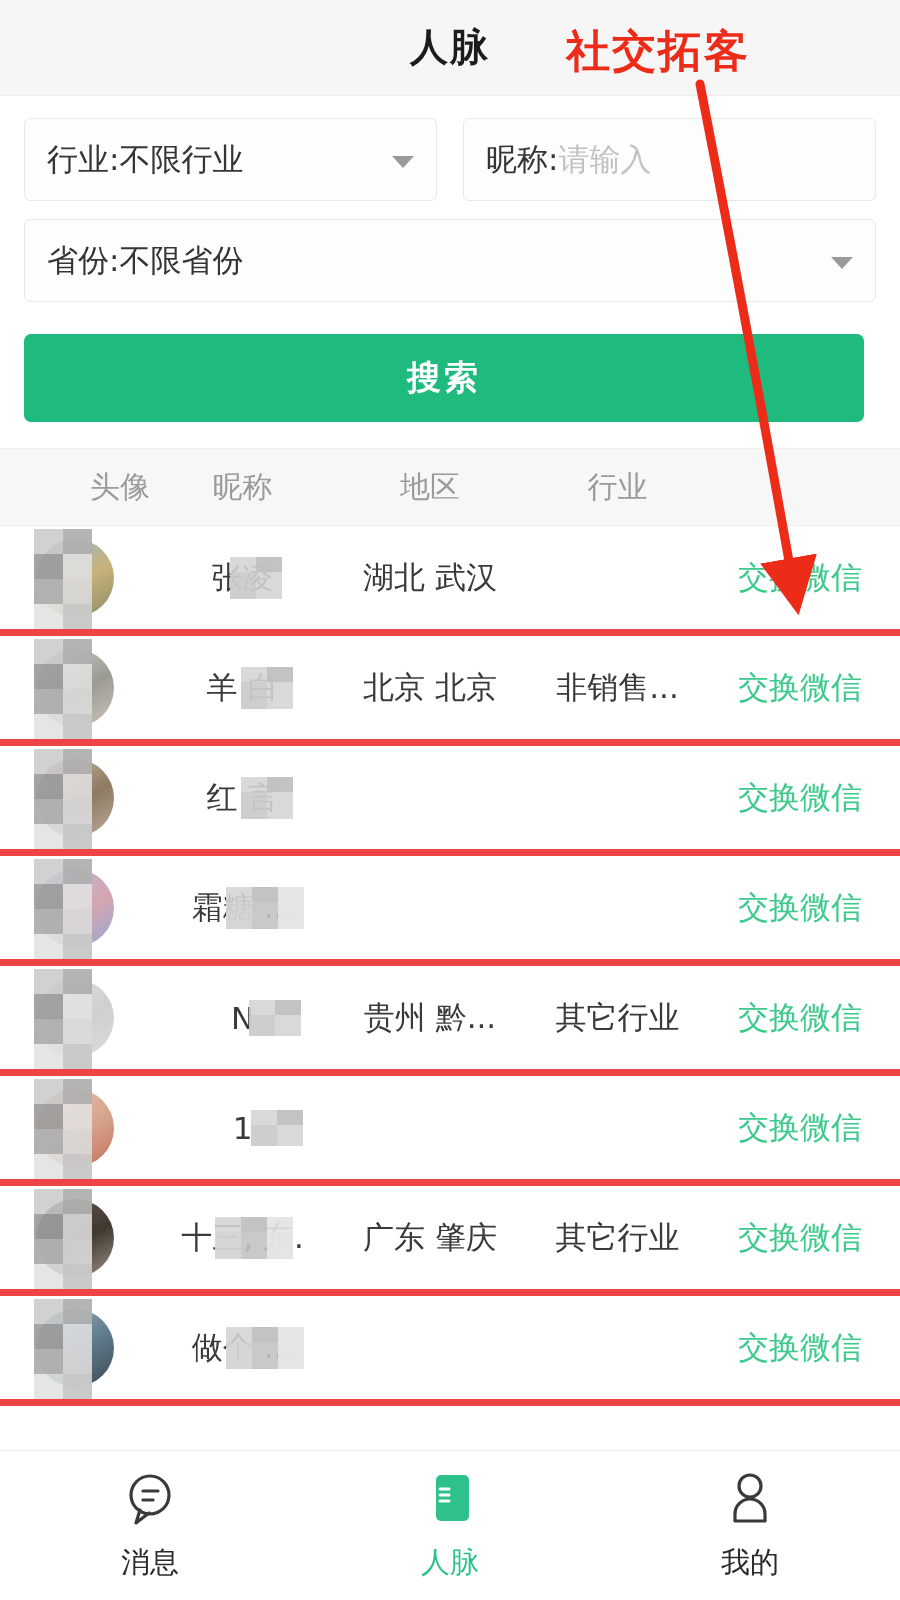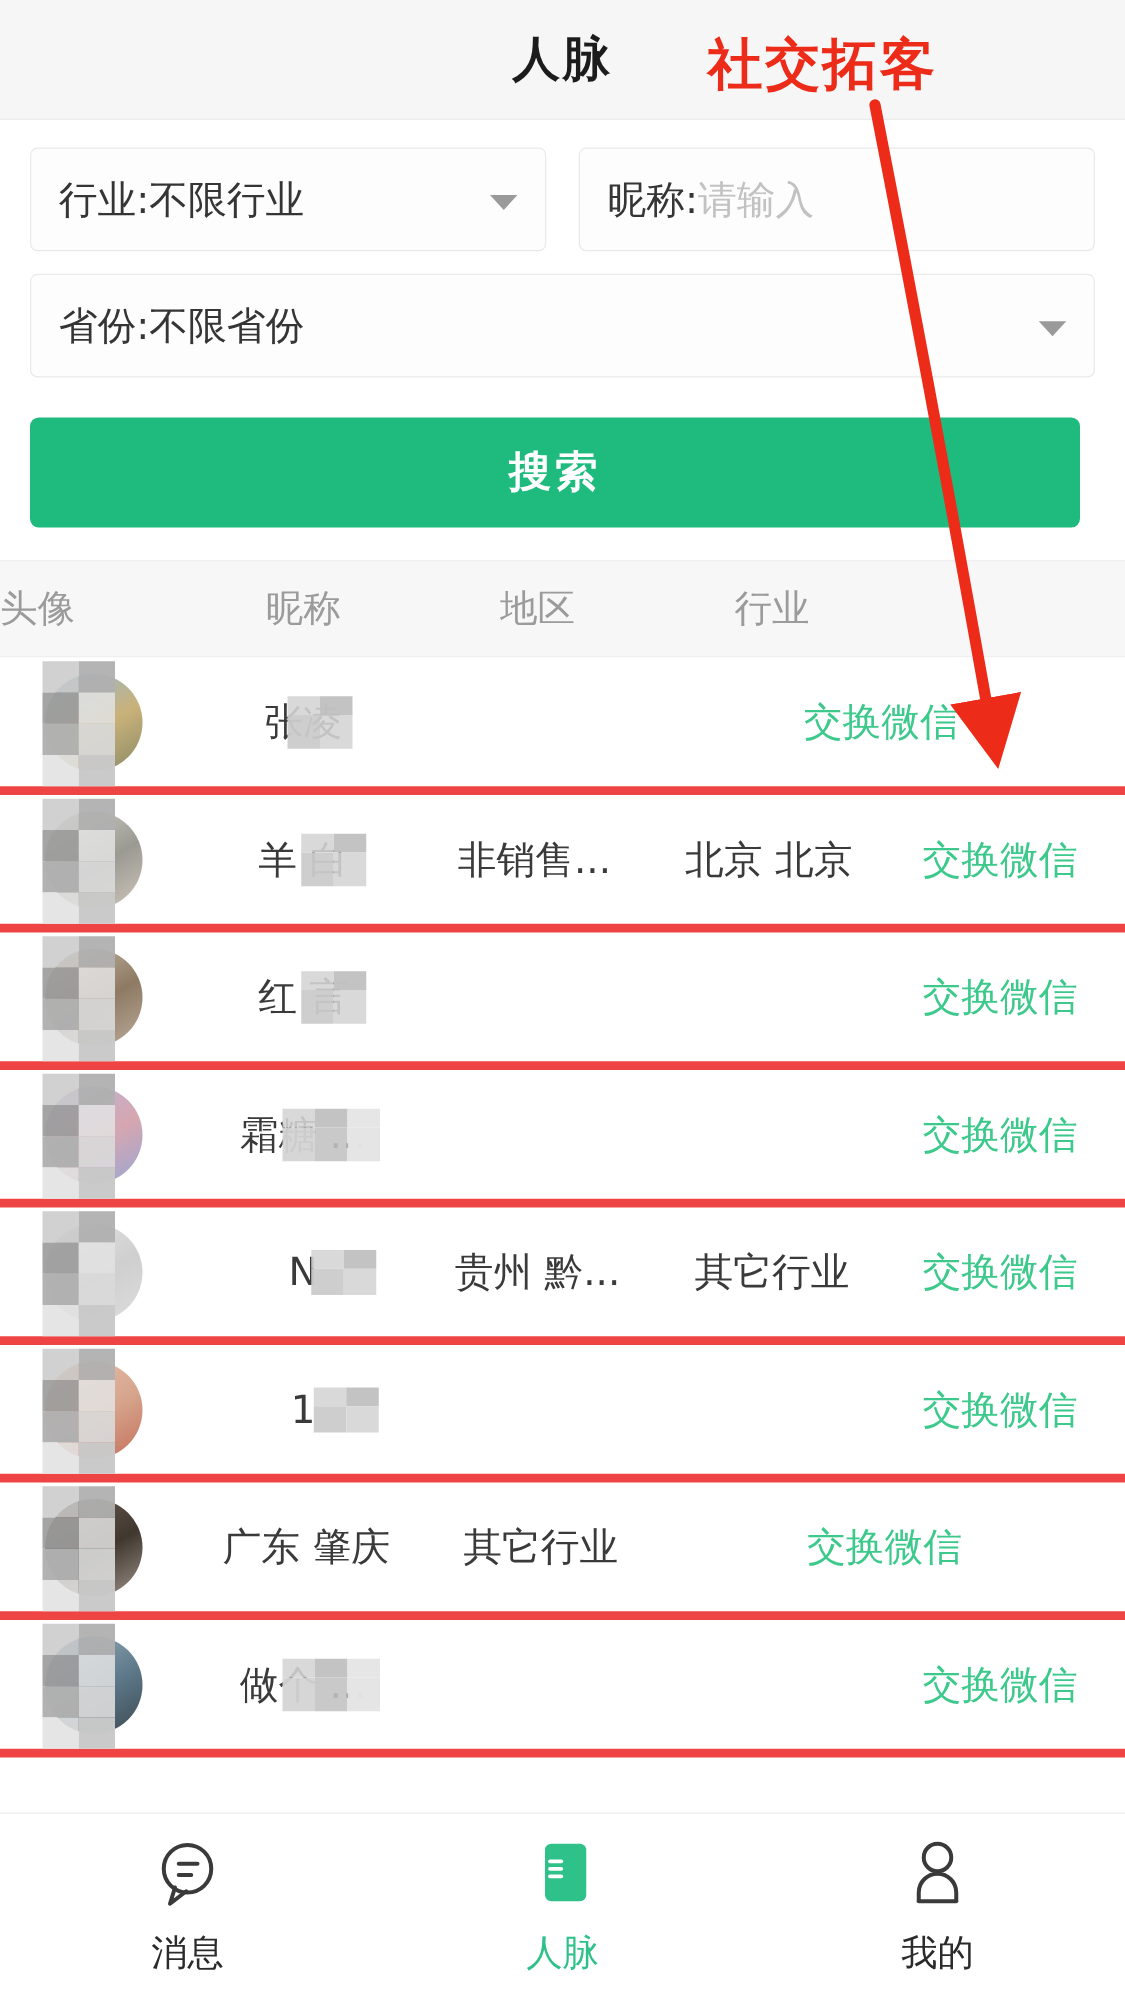--- a/index.html
+++ b/index.html
@@ -75,21 +75,21 @@
   .table-head {
     background:#f7f7f7;
     height:78px;
     display:flex; align-items:center;
     border-top:1px solid #efefef;
     border-bottom:1px solid #eeeeee;
   }
   .th { font-size:30px; color:#9b9b9b; text-align:center; }
 
   
-  .c-avatar   { width:150px; flex:0 0 150px; text-align:left; }
+  .c-avatar   { width:150px; flex:0 0 150px; text-align:right; }
   .c-nick     { width:185px; flex:0 0 185px; }
   .c-region   { width:190px; flex:0 0 190px; }
   .c-industry { width:185px; flex:0 0 185px; }
   .c-action   { flex:1 1 auto; text-align:center; padding-right:10px; }
 
   
   .list { flex:1 1 auto; background:#ffffff; overflow:hidden; }
   .row {
     height:110px;
     display:flex; align-items:center;
@@ -222,20 +222,21 @@
             <i style="left:0px;top:75px;width:29px;height:25px;background:#e2e2e2;opacity:0.89;"></i>
             <i style="left:29px;top:75px;width:29px;height:25px;background:#c9c9c9;opacity:0.98;"></i>
           </div>
         </div>
         <div class="cell nick c-nick"><span class="nickwrap">张凌<span class="namecensor" style="left: 18px; width: 52px;">
               <i style="left:0px;top:0px;width:26px;height:29px;background:#d4d4d4;opacity:0.89;"></i>
               <i style="left:26px;top:0px;width:26px;height:29px;background:#c2c2c2;opacity:0.98;"></i>
               <i style="left:0px;top:29px;width:26px;height:29px;background:#cbcbcb;opacity:0.95;"></i>
               <i style="left:26px;top:29px;width:26px;height:29px;background:#d4d4d4;opacity:0.89;"></i>
             </span></span></div>
+        <div class="cell c-region">湖北 武汉</div>
         <div class="cell c-industry"></div>
         <div class="c-action"><span class="action-link">交换微信</span></div>
       </div>
       <div class="row">
         <div class="avatar-holder">
           <div class="avatar" style="background:linear-gradient(150deg,#d8d4cc 0%,#9a9a93 55%,#cfc5bb 100%)"></div>
           <div class="mosaic">
             <i style="left:0px;top:0px;width:29px;height:25px;background:#c9c9c9;opacity:0.86;"></i>
             <i style="left:29px;top:0px;width:29px;height:25px;background:#b0b0b0;opacity:0.95;"></i>
             <i style="left:0px;top:25px;width:29px;height:25px;background:#9c9c9c;opacity:0.92;"></i>
@@ -245,22 +246,22 @@
             <i style="left:0px;top:75px;width:29px;height:25px;background:#e2e2e2;opacity:0.89;"></i>
             <i style="left:29px;top:75px;width:29px;height:25px;background:#c9c9c9;opacity:0.98;"></i>
           </div>
         </div>
         <div class="cell nick c-nick"><span class="nickwrap">羊  白<span class="namecensor" style="left: 34px; width: 52px;">
               <i style="left:0px;top:0px;width:26px;height:29px;background:#d4d4d4;opacity:0.89;"></i>
               <i style="left:26px;top:0px;width:26px;height:29px;background:#c2c2c2;opacity:0.98;"></i>
               <i style="left:0px;top:29px;width:26px;height:29px;background:#cbcbcb;opacity:0.95;"></i>
               <i style="left:26px;top:29px;width:26px;height:29px;background:#d4d4d4;opacity:0.89;"></i>
             </span></span></div>
+        <div class="cell c-region">北京 北京</div>
         <div class="cell c-industry">非销售...</div>
-        <div class="cell c-region">北京 北京</div>
         <div class="c-action"><span class="action-link">交换微信</span></div>
       </div>
       <div class="row">
         <div class="avatar-holder">
           <div class="avatar" style="background:linear-gradient(150deg,#cbbfae 0%,#8e7a63 55%,#b9aa98 100%)"></div>
           <div class="mosaic">
             <i style="left:0px;top:0px;width:29px;height:25px;background:#c9c9c9;opacity:0.86;"></i>
             <i style="left:29px;top:0px;width:29px;height:25px;background:#b0b0b0;opacity:0.95;"></i>
             <i style="left:0px;top:25px;width:29px;height:25px;background:#9c9c9c;opacity:0.92;"></i>
             <i style="left:29px;top:25px;width:29px;height:25px;background:#e2e2e2;opacity:0.86;"></i>
@@ -361,20 +362,28 @@
             <i style="left:0px;top:0px;width:29px;height:25px;background:#c9c9c9;opacity:0.86;"></i>
             <i style="left:29px;top:0px;width:29px;height:25px;background:#b0b0b0;opacity:0.95;"></i>
             <i style="left:0px;top:25px;width:29px;height:25px;background:#9c9c9c;opacity:0.92;"></i>
             <i style="left:29px;top:25px;width:29px;height:25px;background:#e2e2e2;opacity:0.86;"></i>
             <i style="left:0px;top:50px;width:29px;height:25px;background:#b0b0b0;opacity:0.98;"></i>
             <i style="left:29px;top:50px;width:29px;height:25px;background:#d9d9d9;opacity:0.92;"></i>
             <i style="left:0px;top:75px;width:29px;height:25px;background:#e2e2e2;opacity:0.89;"></i>
             <i style="left:29px;top:75px;width:29px;height:25px;background:#c9c9c9;opacity:0.98;"></i>
           </div>
         </div>
+        <div class="cell nick c-nick"><span class="nickwrap">十三,  东.<span class="namecensor" style="left: 34px; width: 78px;">
+              <i style="left:0px;top:0px;width:26px;height:29px;background:#d4d4d4;opacity:0.89;"></i>
+              <i style="left:26px;top:0px;width:26px;height:29px;background:#c2c2c2;opacity:0.98;"></i>
+              <i style="left:52px;top:0px;width:26px;height:29px;background:#e4e4e4;opacity:0.92;"></i>
+              <i style="left:0px;top:29px;width:26px;height:29px;background:#d4d4d4;opacity:0.95;"></i>
+              <i style="left:26px;top:29px;width:26px;height:29px;background:#c2c2c2;opacity:0.89;"></i>
+              <i style="left:52px;top:29px;width:26px;height:29px;background:#e4e4e4;opacity:0.98;"></i>
+            </span></span></div>
         <div class="cell c-region">广东 肇庆</div>
         <div class="cell c-industry">其它行业</div>
         <div class="c-action"><span class="action-link">交换微信</span></div>
       </div>
       <div class="row">
         <div class="avatar-holder">
           <div class="avatar" style="background:linear-gradient(150deg,#9fb4bd 0%,#5d798a 55%,#3d4a52 100%)"></div>
           <div class="mosaic">
             <i style="left:0px;top:0px;width:29px;height:25px;background:#c9c9c9;opacity:0.86;"></i>
             <i style="left:29px;top:0px;width:29px;height:25px;background:#b0b0b0;opacity:0.95;"></i>

